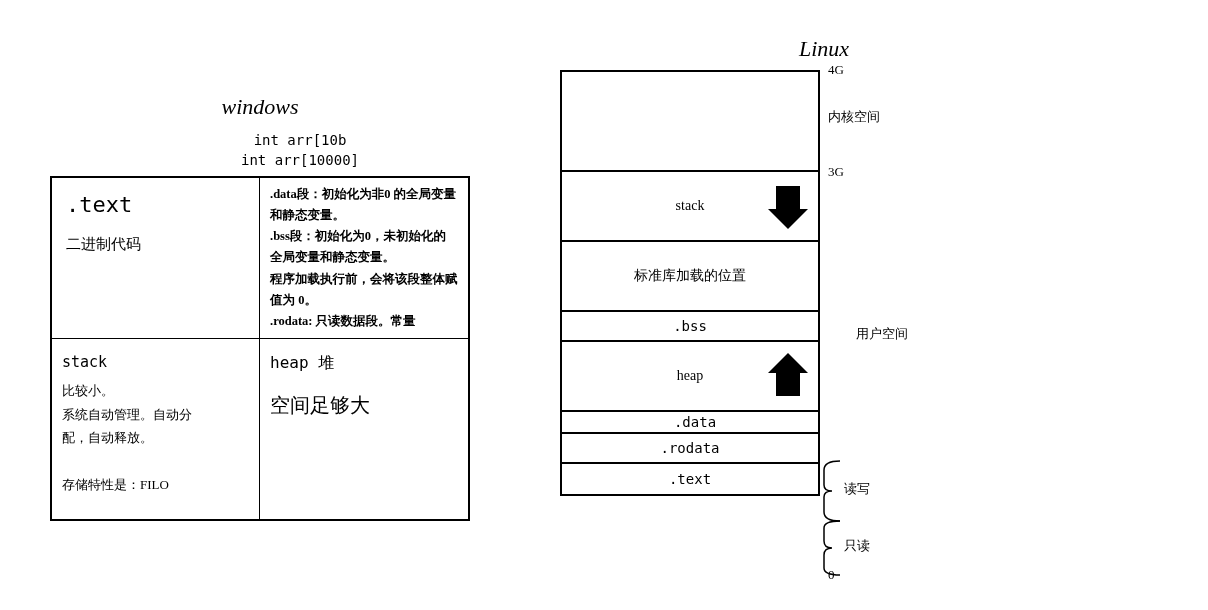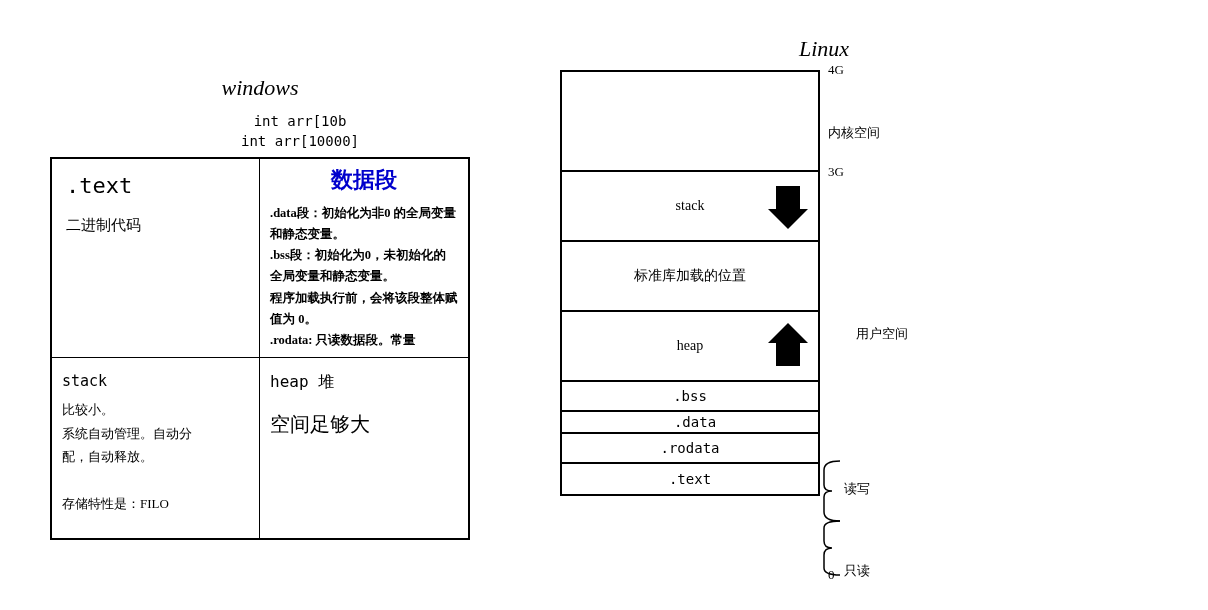--- a/index.html
+++ b/index.html
@@ -217,21 +217,20 @@
     </div>
 
     <div class="memory-grid">
 
       <div class="cell-top-left">
         <div class="text-label">.text</div>
         <div class="binary-code">二进制代码</div>
       </div>
 
       <div class="cell-top-right">
-        <div class="data-segment-title">数据段</div>
         <div class="data-segment-desc">
           <div>.data段：初始化为非0 的全局变量和静态变量。</div>
           <div>.bss段：初始化为0，未初始化的全局变量和静态变量。</div>
           <div>        程序加载执行前，会将该段整体赋值为 0。</div>
           <div>.rodata: 只读数据段。常量</div>
         </div>
       </div>
 
       <div class="cell-bottom-left">
         <div class="stack-title">stack</div>
@@ -264,58 +263,58 @@
 
           <svg style="position:absolute;right:10px;" width="40" height="50" viewBox="0 0 40 50">
             <polygon points="8,5 32,5 32,28 40,28 20,48 0,28 8,28" fill="#000"></polygon>
           </svg>
         </div>
 
         <div class="mem-block block-stdlib">
           <span>标准库加载的位置</span>
         </div>
 
+        <div class="mem-block block-bss">
+          <span>.bss</span>
+        </div>
+
         <div class="mem-block block-heap">
           <span>heap</span>
 
           <svg style="position:absolute;right:10px;" width="40" height="50" viewBox="0 0 40 50">
             <polygon points="20,2 40,22 32,22 32,45 8,45 8,22 0,22" fill="#000"></polygon>
           </svg>
         </div>
 
-        <div class="mem-block block-bss">
-          <span>.bss</span>
-        </div>
-
         <div class="mem-block block-data">
           <span>.data</span>
         </div>
 
         <div class="mem-block block-rodata">
           <span>.rodata</span>
         </div>
 
         <div class="mem-block block-text" style="border-bottom:none;">
           <span>.text</span>
         </div>
       </div>
 
       <div style="position:relative; margin-left:8px; width:80px; height:510px;">
         <span style="position:absolute;top:-8px;left:0;font-size:13px;">4G</span>
         <span style="position:absolute;top:94px;left:0;font-size:13px;">3G</span>
-        <span style="position:absolute;top:38px;left:0;font-size:13px;margin-top:16px;">内核空间</span>
+        <span style="position:absolute;top:38px;left:0;font-size:13px;">内核空间</span>
         <span style="position:absolute;top:255px;left:0;font-size:13px;margin-left:28px;">用户空间</span>
         <span style="position:absolute;top:497px;left:0;font-size:13px;">0</span>
 
         <svg style="position:absolute;left:-6px;top:390px;" width="20" height="62" viewBox="0 0 20 62">
           <path d="M18,1 Q2,1 2,10 L2,25 Q2,31 10,31 Q2,31 2,37 L2,52 Q2,61 18,61" stroke="#000" stroke-width="1.5" fill="none"></path>
         </svg>
         <span style="position:absolute;top:410px;left:16px;font-size:13px;">读写</span>
 
         <svg style="position:absolute;left:-6px;top:450px;" width="20" height="56" viewBox="0 0 20 56">
           <path d="M18,1 Q2,1 2,8 L2,21 Q2,28 10,28 Q2,28 2,35 L2,48 Q2,55 18,55" stroke="#000" stroke-width="1.5" fill="none"></path>
         </svg>
-        <span style="position:absolute;top:492px;left:16px;font-size:13px;">只读</span>
+        <span style="position:absolute;top:467px;left:16px;font-size:13px;">只读</span>
       </div>
     </div>
   </div>
 
 </div>
 
 </body></html>

